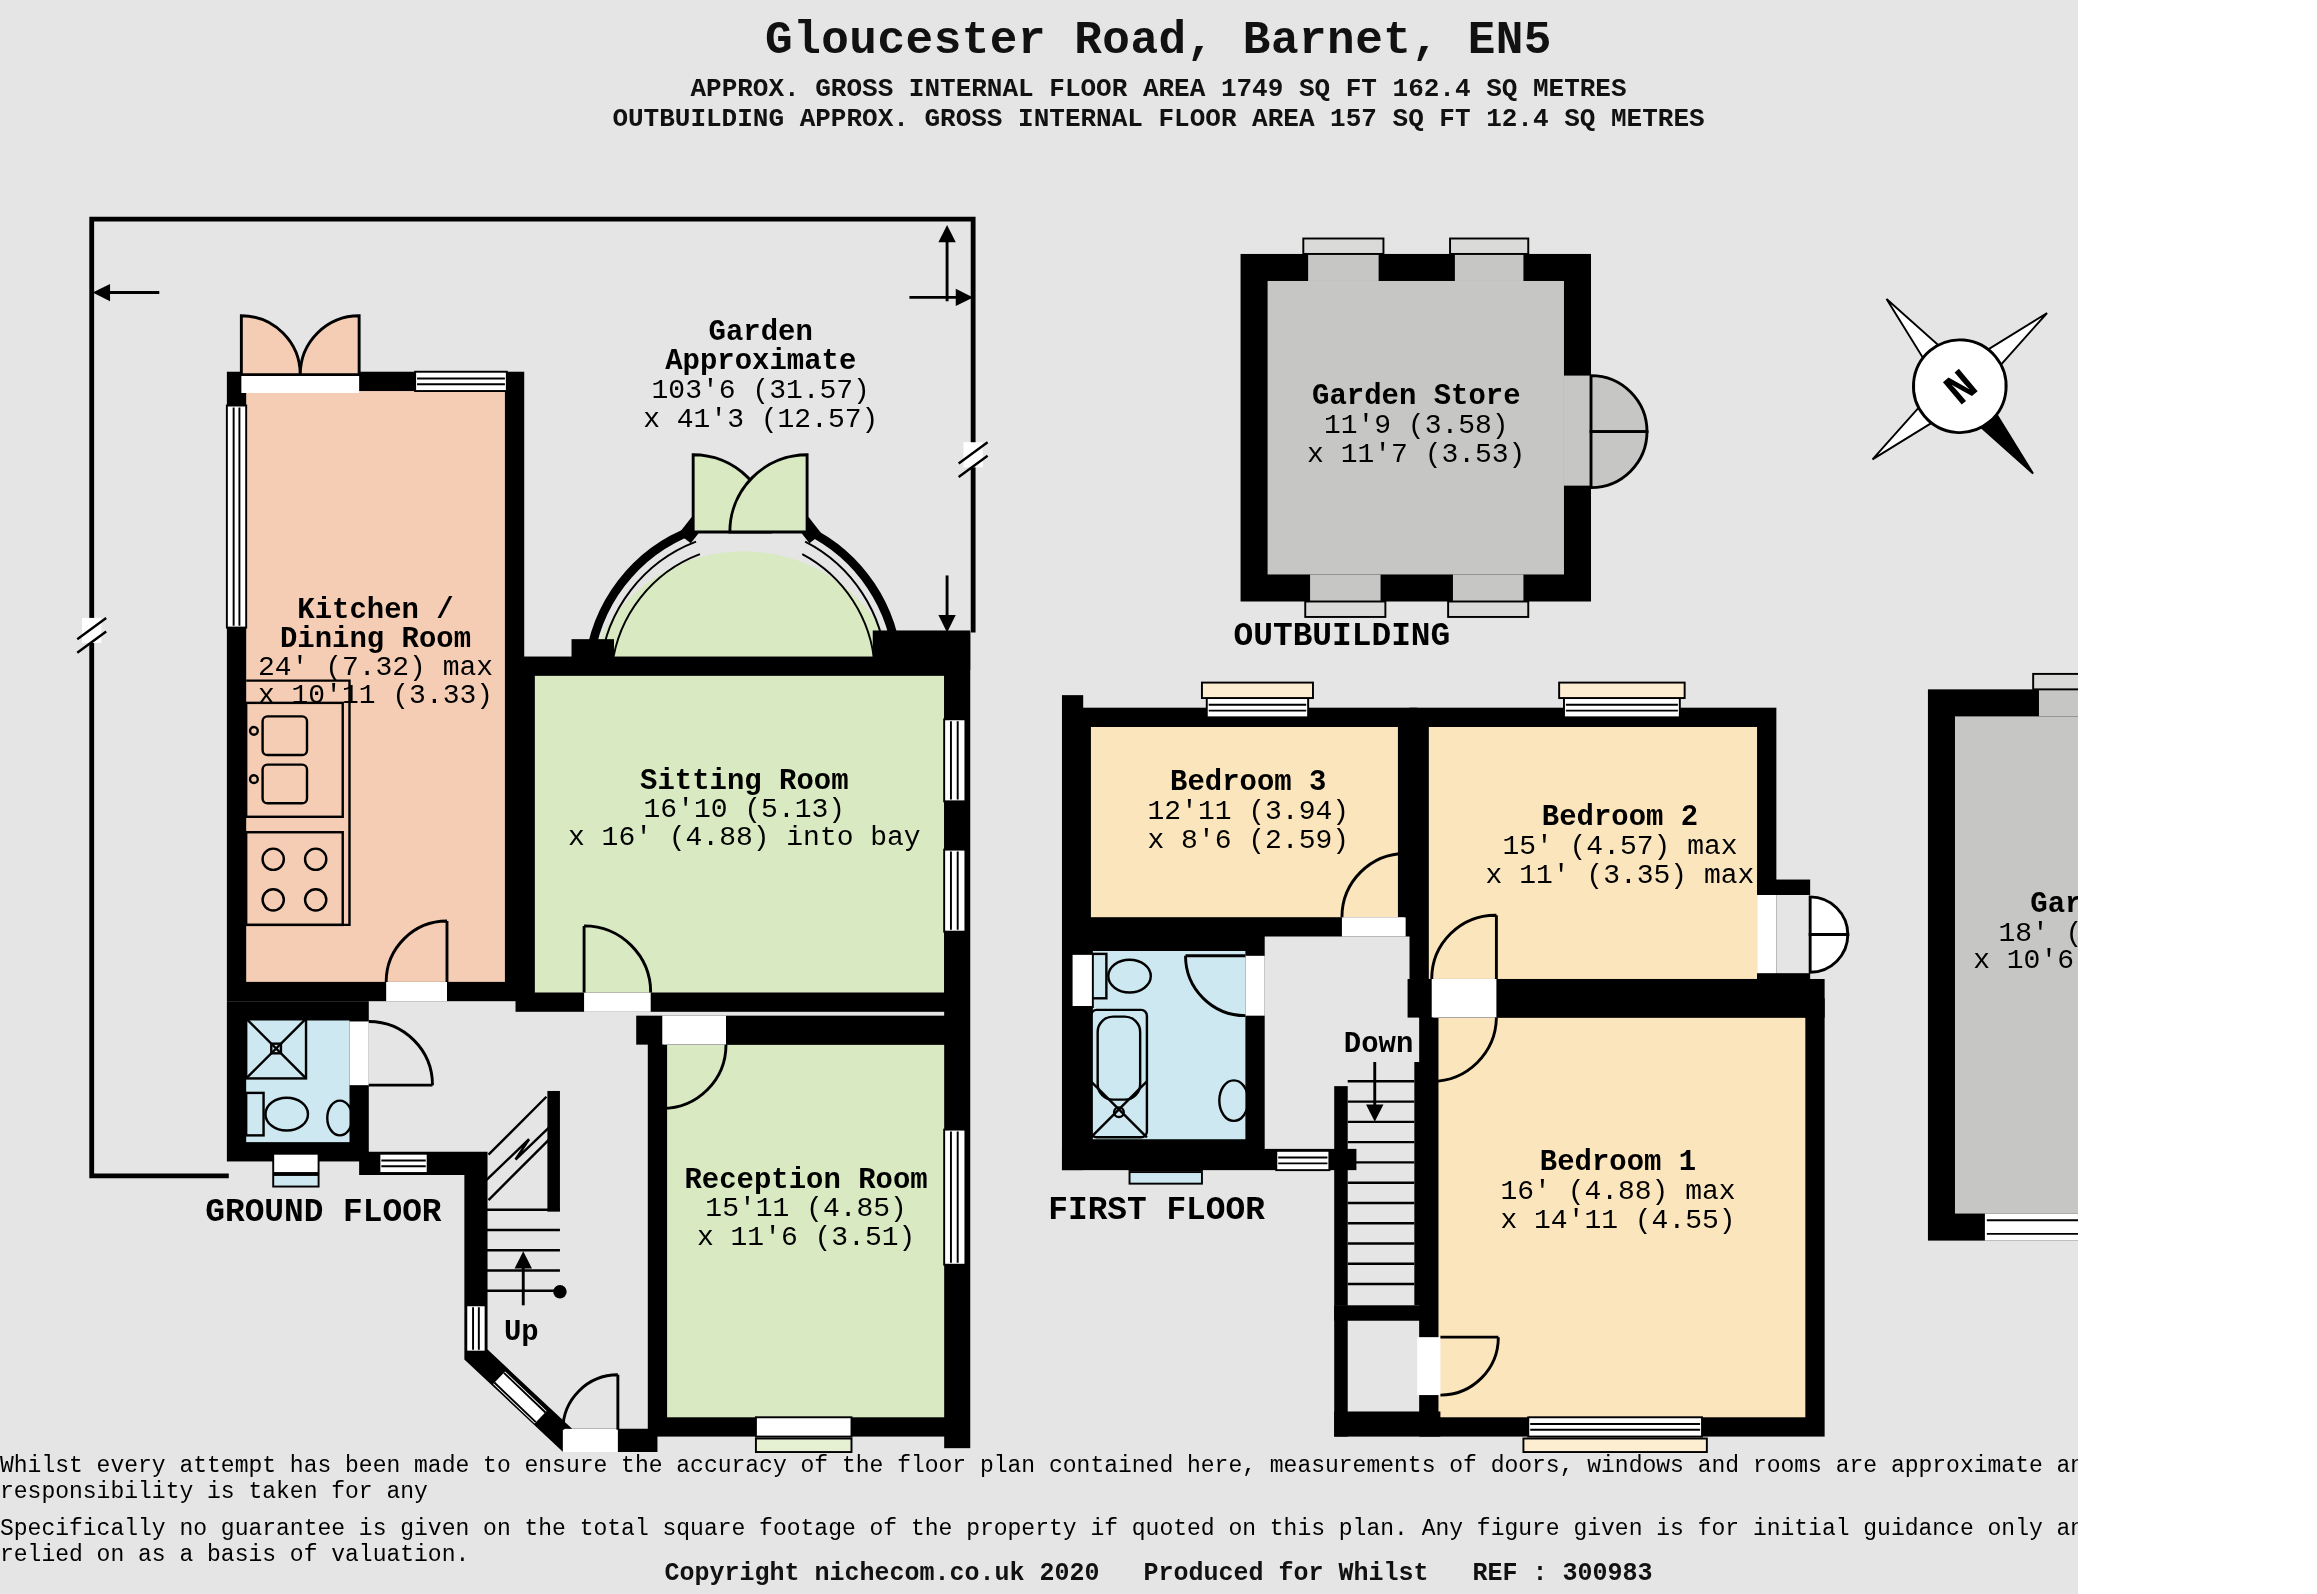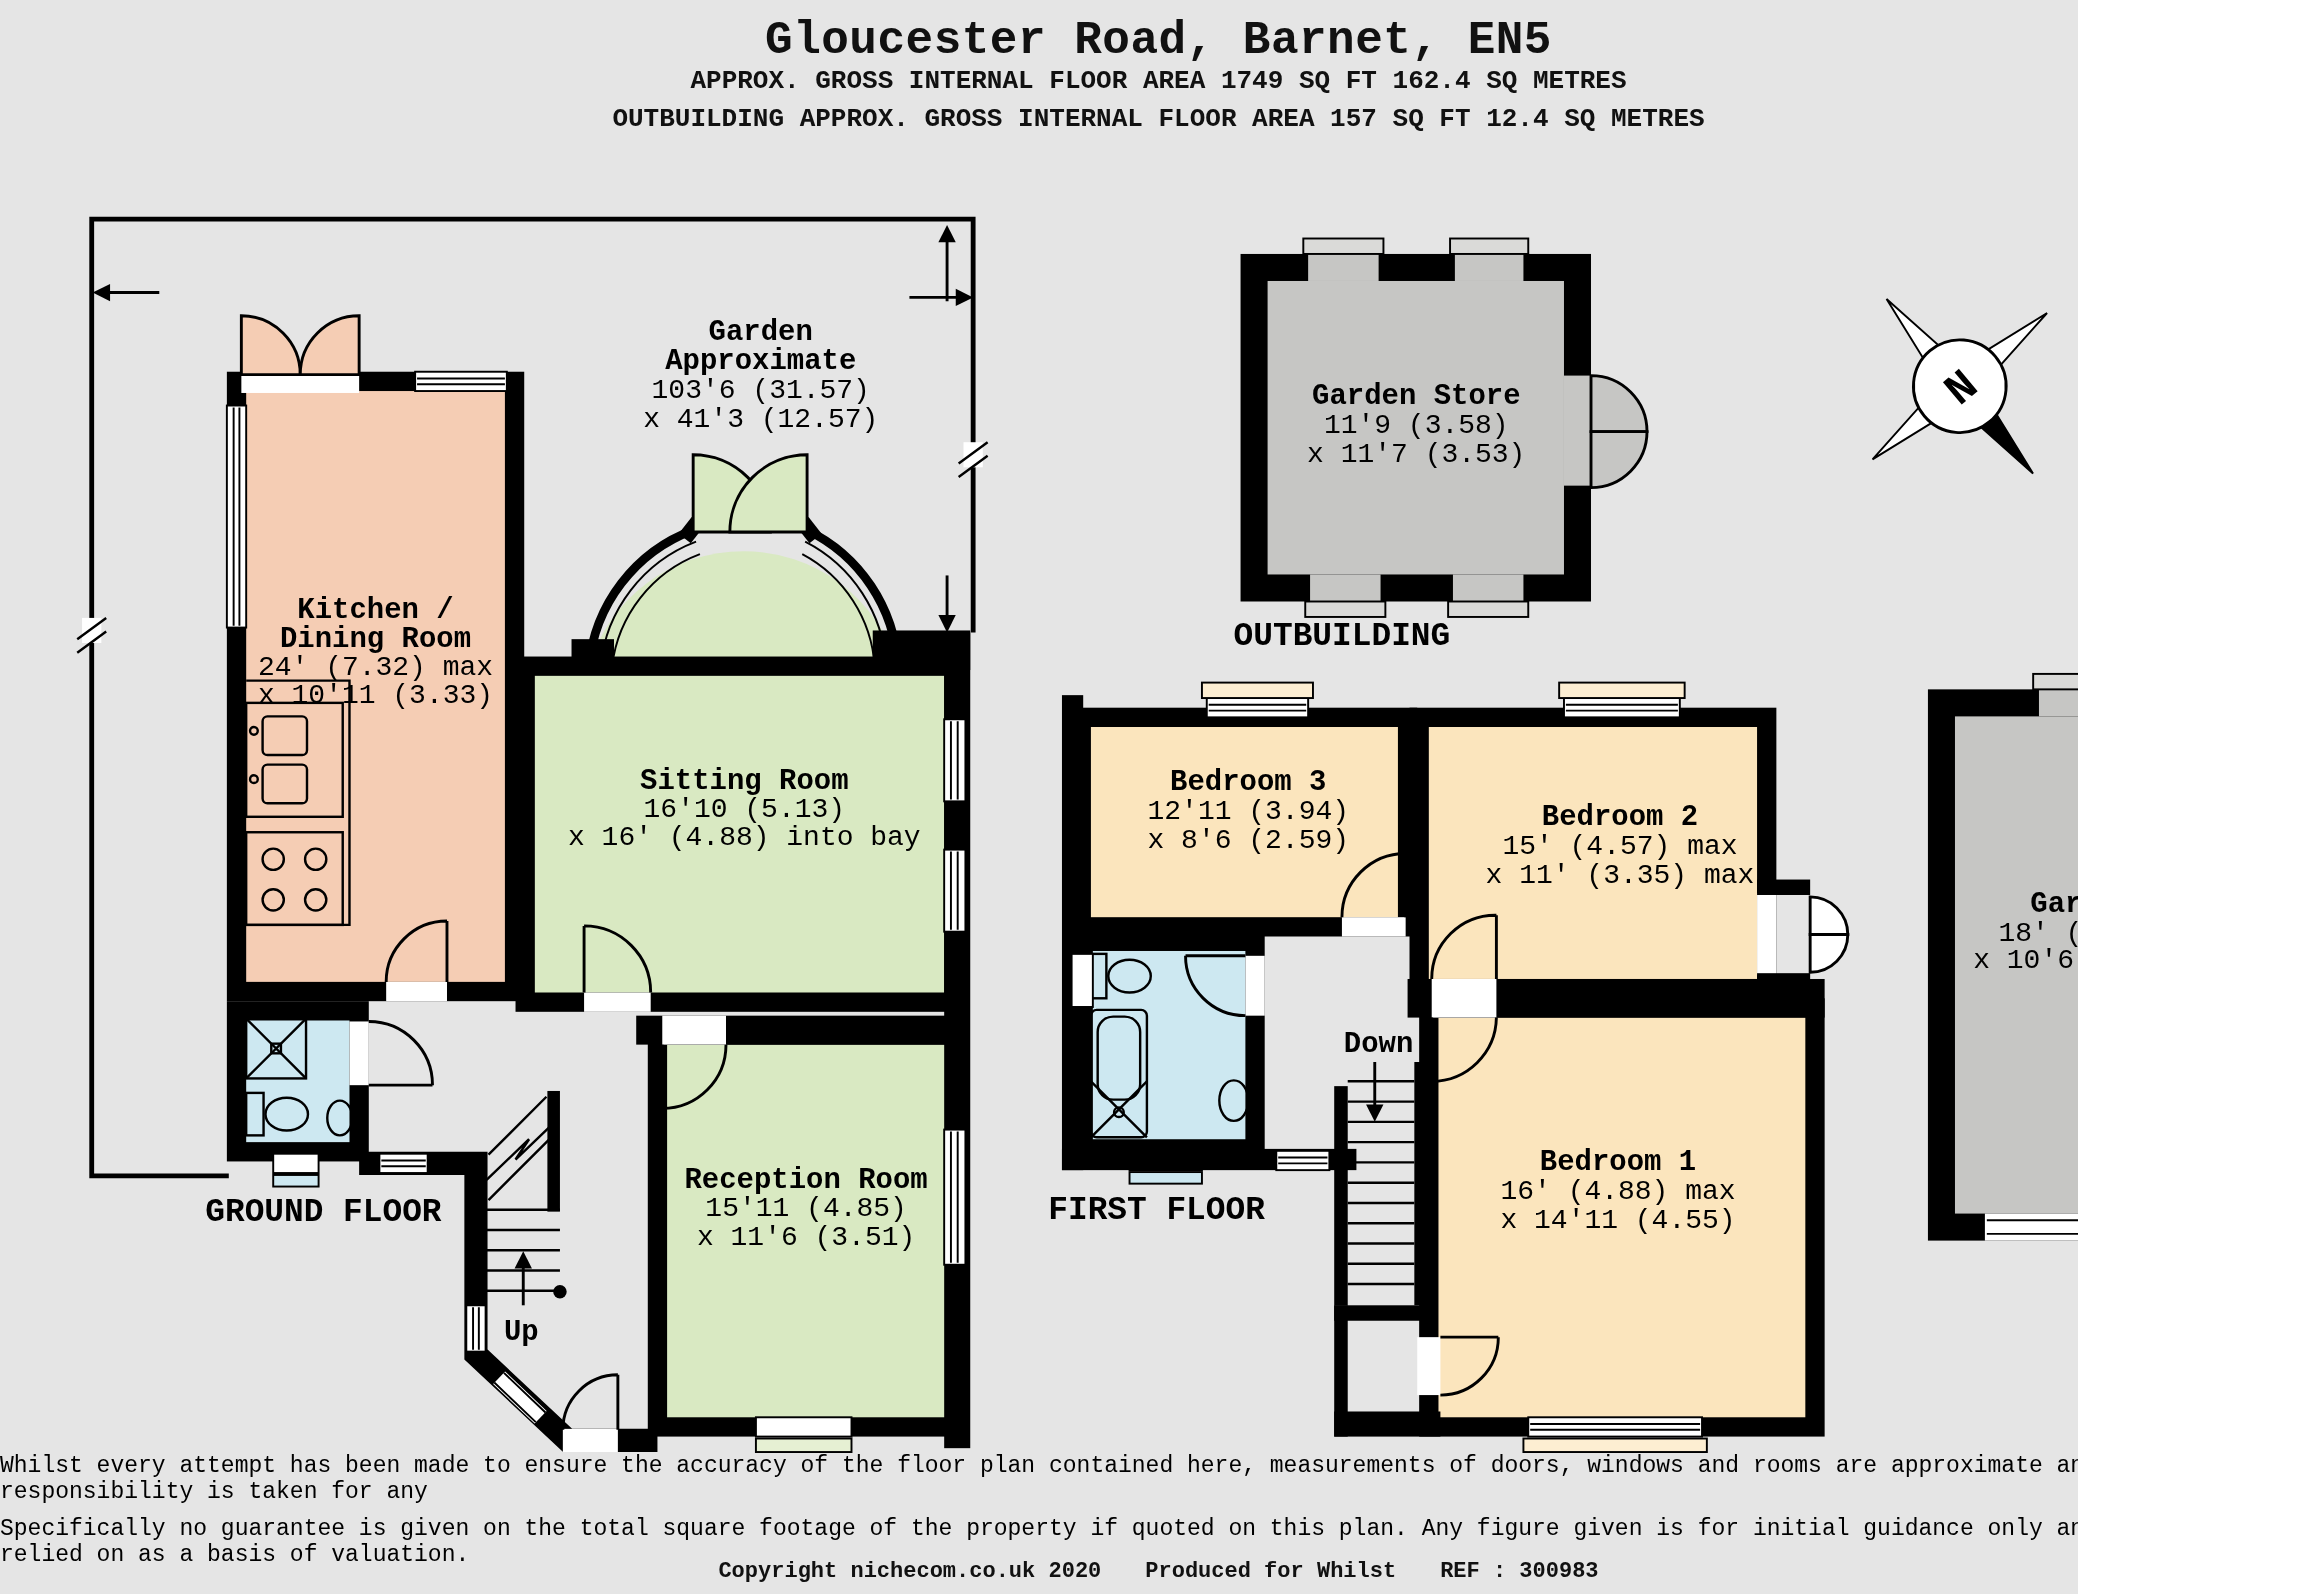--- a/index.html
+++ b/index.html
@@ -1,27 +1,27 @@
 <!DOCTYPE html>
 <html><head>
 <meta charset="utf-8">
 <style>
   html,body{margin:0;padding:0;background:#fff;}
   .page{position:relative;width:2078px;height:1594px;background:#e5e5e5;overflow:hidden;
         font-family:Liberation Mono, monospace;color:#111;}
   .title{position:absolute;top:15.4px;left:0;width:2317px;text-align:center;
          font-size:46px;font-weight:bold;letter-spacing:0.5px;}
   .sub{position:absolute;left:0;width:2317px;text-align:center;font-size:26px;font-weight:bold;}
-  .sub1{top:66px}
+  .sub1{top:74px}
   .sub2{top:104px}
   .plan-svg{position:absolute;left:0;top:0;}
   .disc{position:absolute;left:0;width:2317px;text-align:left;font-size:23px;color:#000;}
   .d1{top:1453px}.d2{top:1487px}.d3{top:1516px}
   .copy{position:absolute;top:1559px;left:0;width:2317px;display:flex;justify-content:center;
-        gap:44px;font-size:22px;font-weight:bold;}
+        gap:44px;font-size:25px;font-weight:bold;}
   
   .bnd{fill:none;stroke:#000;stroke-width:5;}
   .arrow{stroke:#000;stroke-width:3;}
   .ah{fill:#000;stroke:none;}
   .room{stroke:#000;stroke-width:20;}
   .wall{fill:#000;stroke:none;}
   .open{fill:#fff;stroke:none;}
   .win{fill:#fff;stroke:#000;stroke-width:2;}
   .wl{fill:none;stroke:#000;stroke-width:2;}
   .door{fill:none;stroke:#000;stroke-width:3;}

